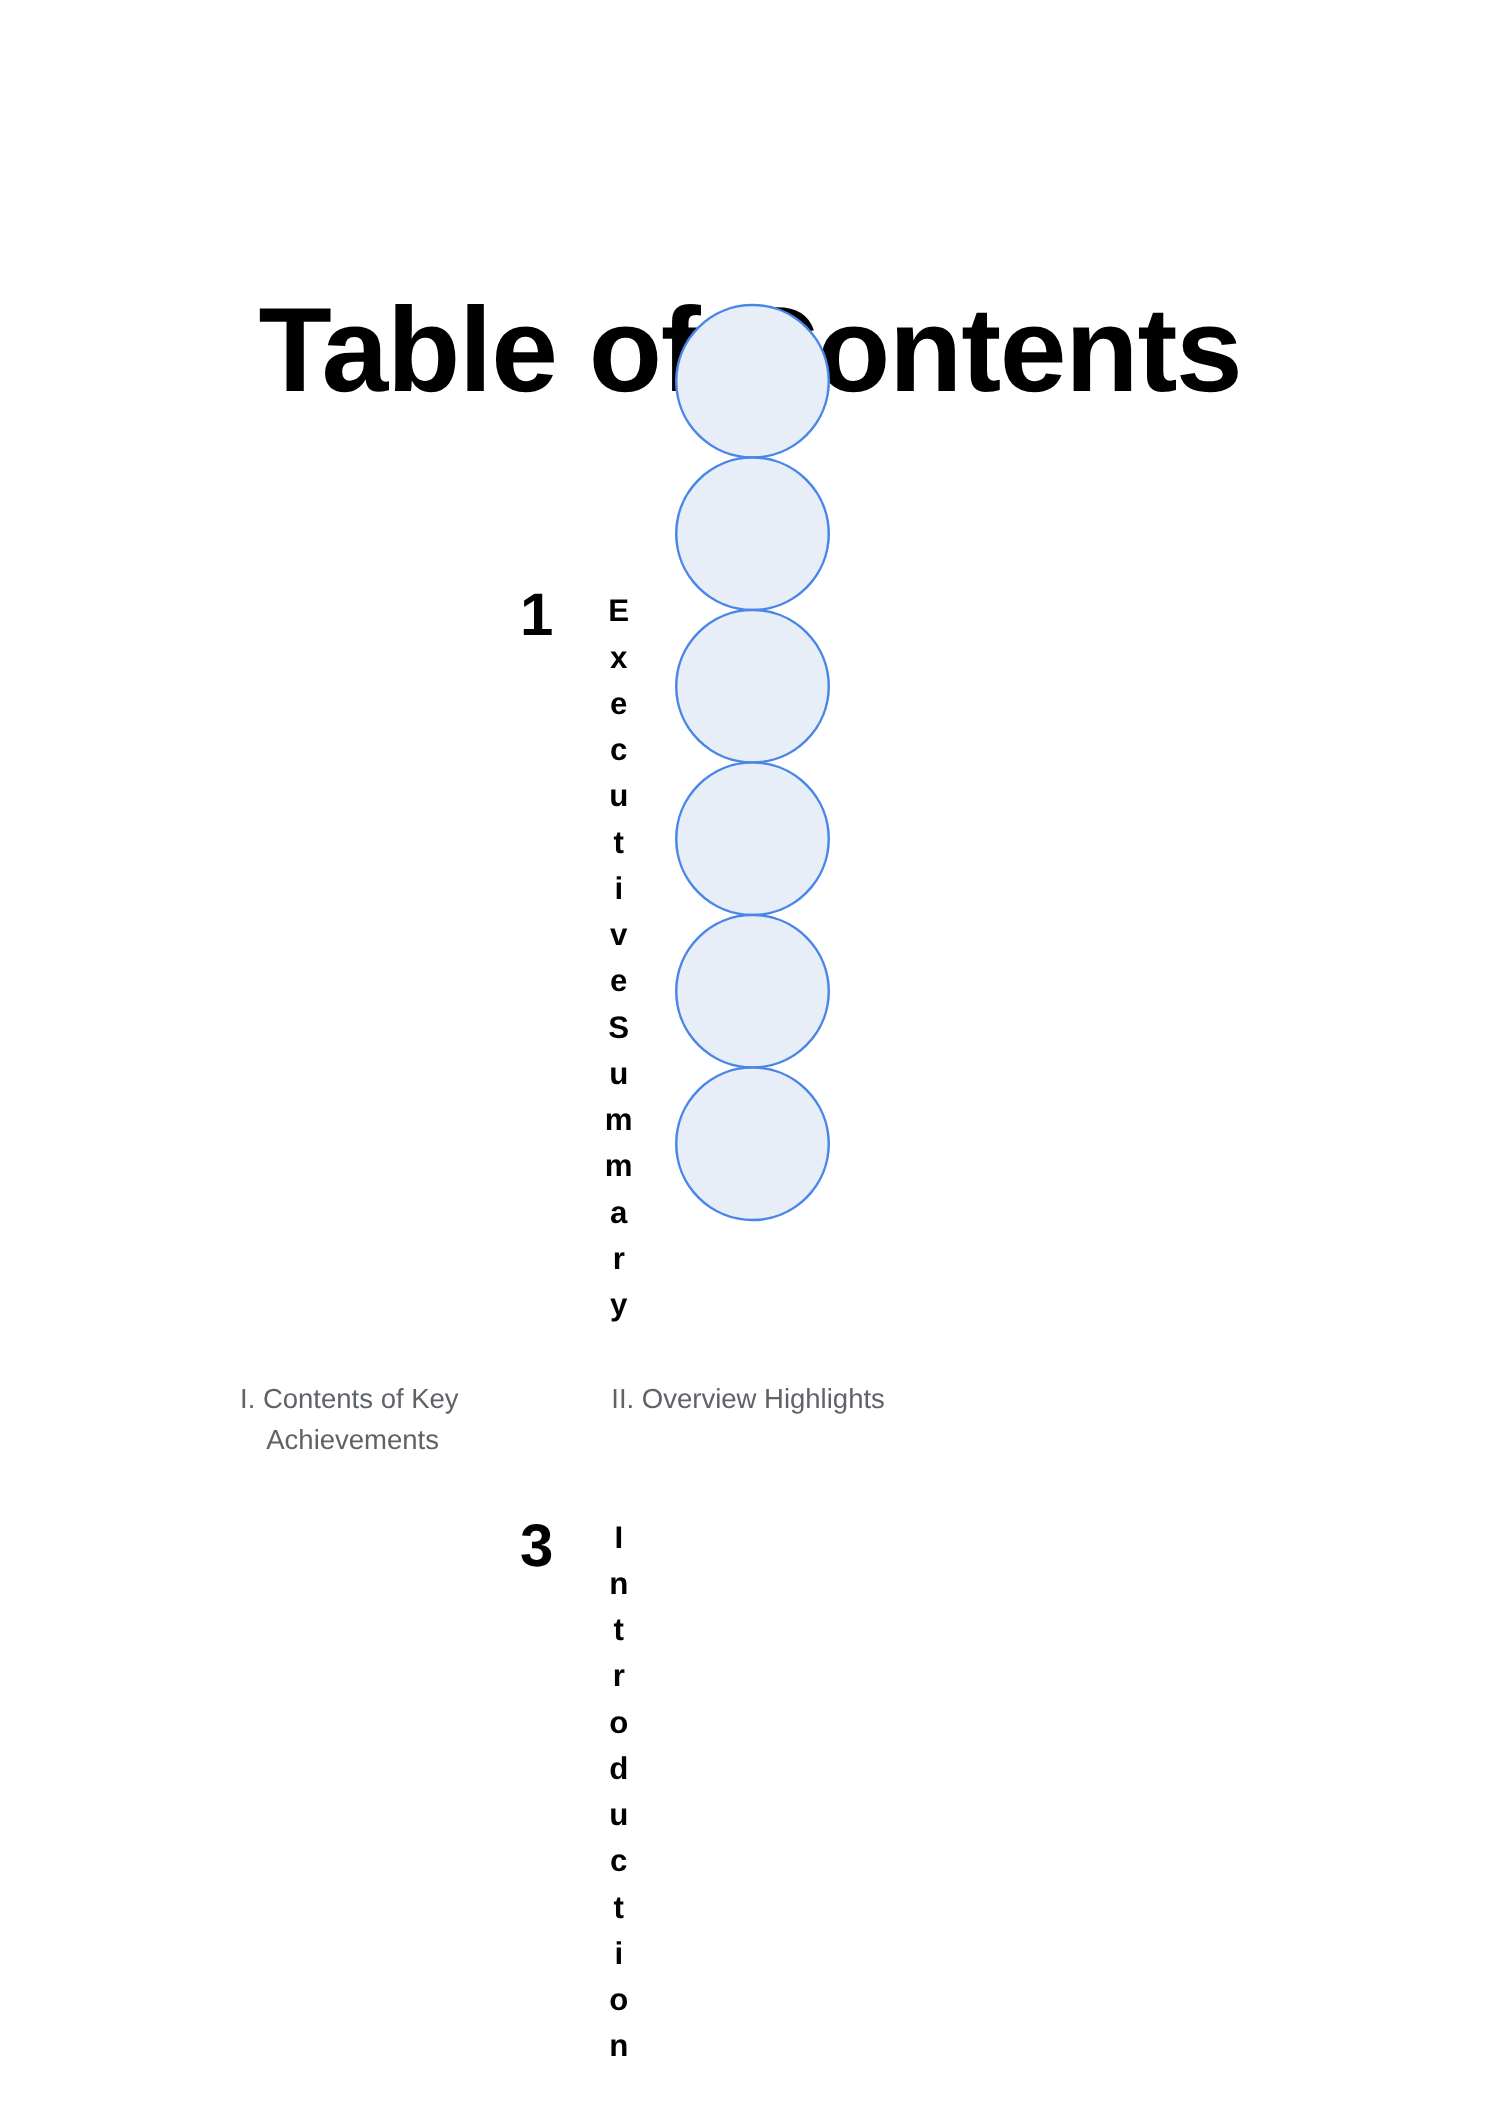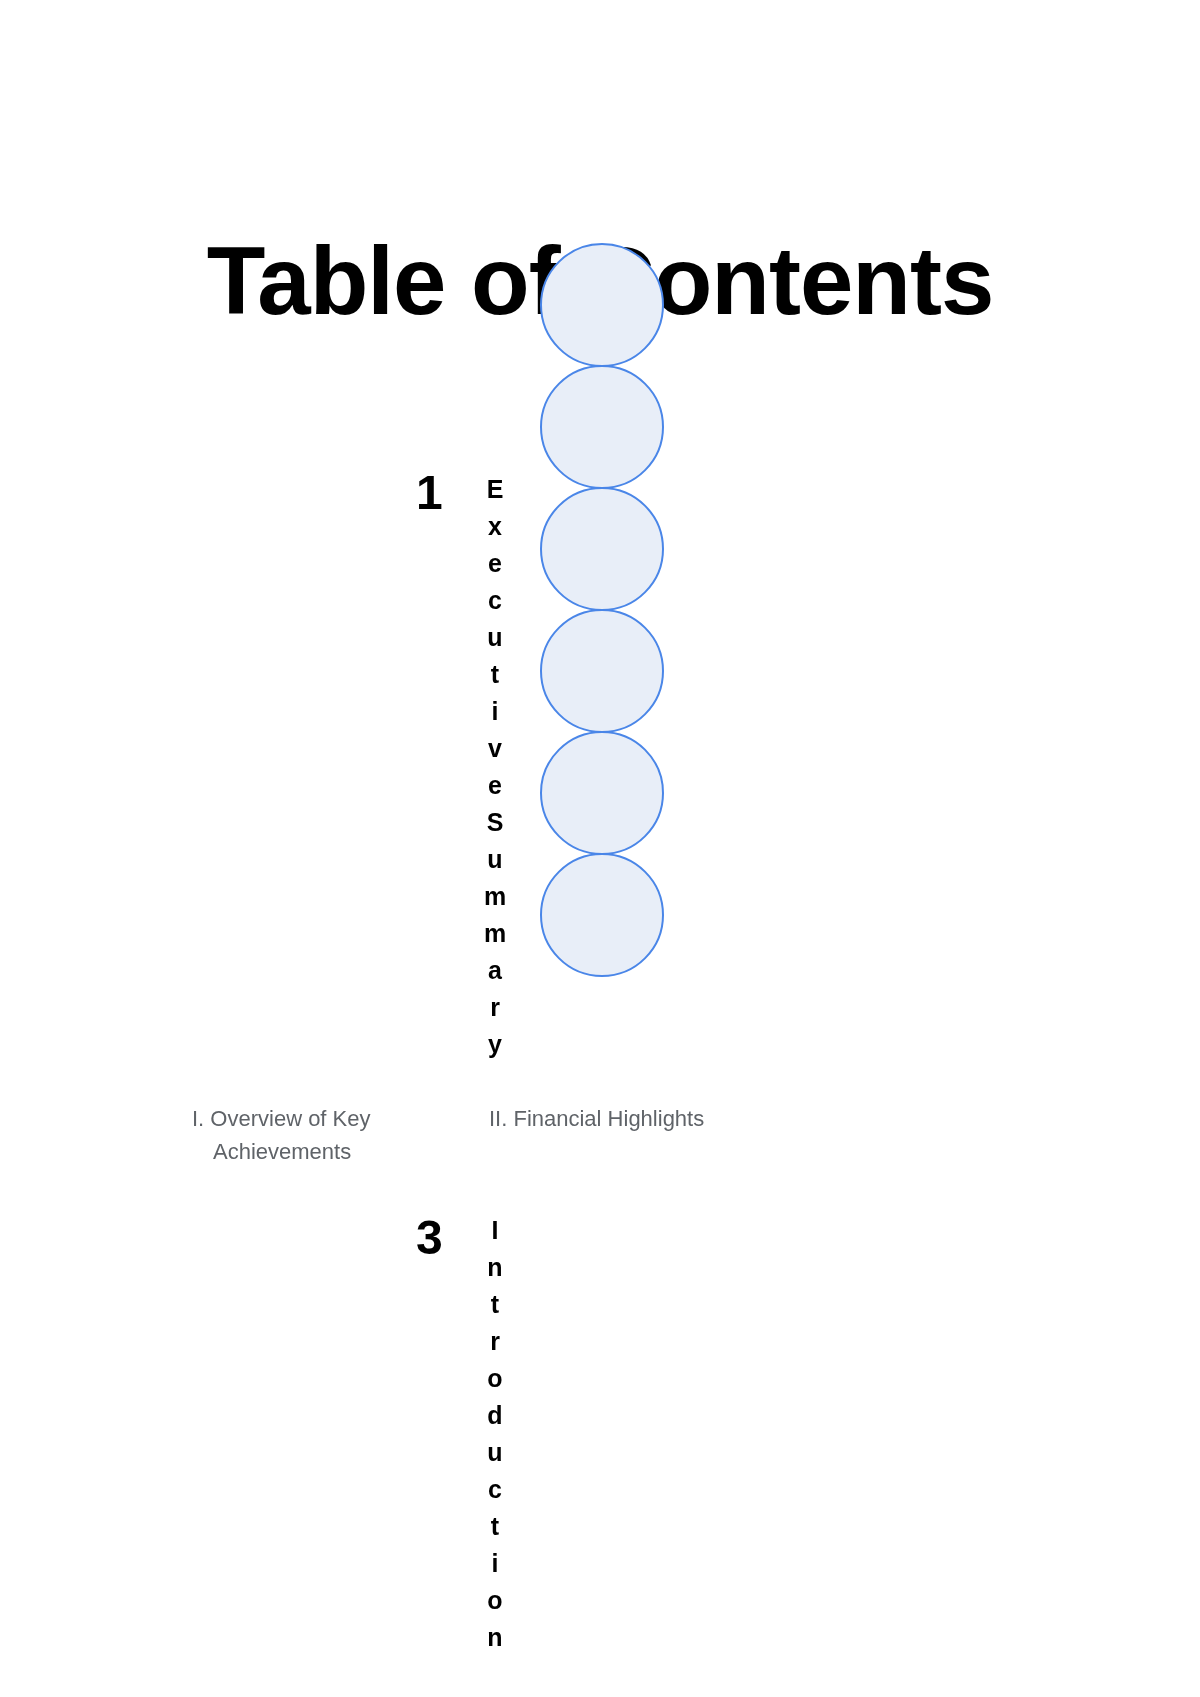--- a/index.html
+++ b/index.html
@@ -124,23 +124,23 @@
 v
 e
 S
 u
 m
 m
 a
 r
 y</div>
 
-  <div class="subitem s1">I. Overview of Key Achievements</div>
+  <div class="subitem s1">I. Contents of Key Achievements</div>
 
-  <div class="subitem s2">II. Financial Highlights</div>
+  <div class="subitem s2">II. Overview Highlights</div>
 
   <div class="entry-num n3">3</div>
 
   <div class="vlabel v2">I
 n
 t
 r
 o
 d
 u

